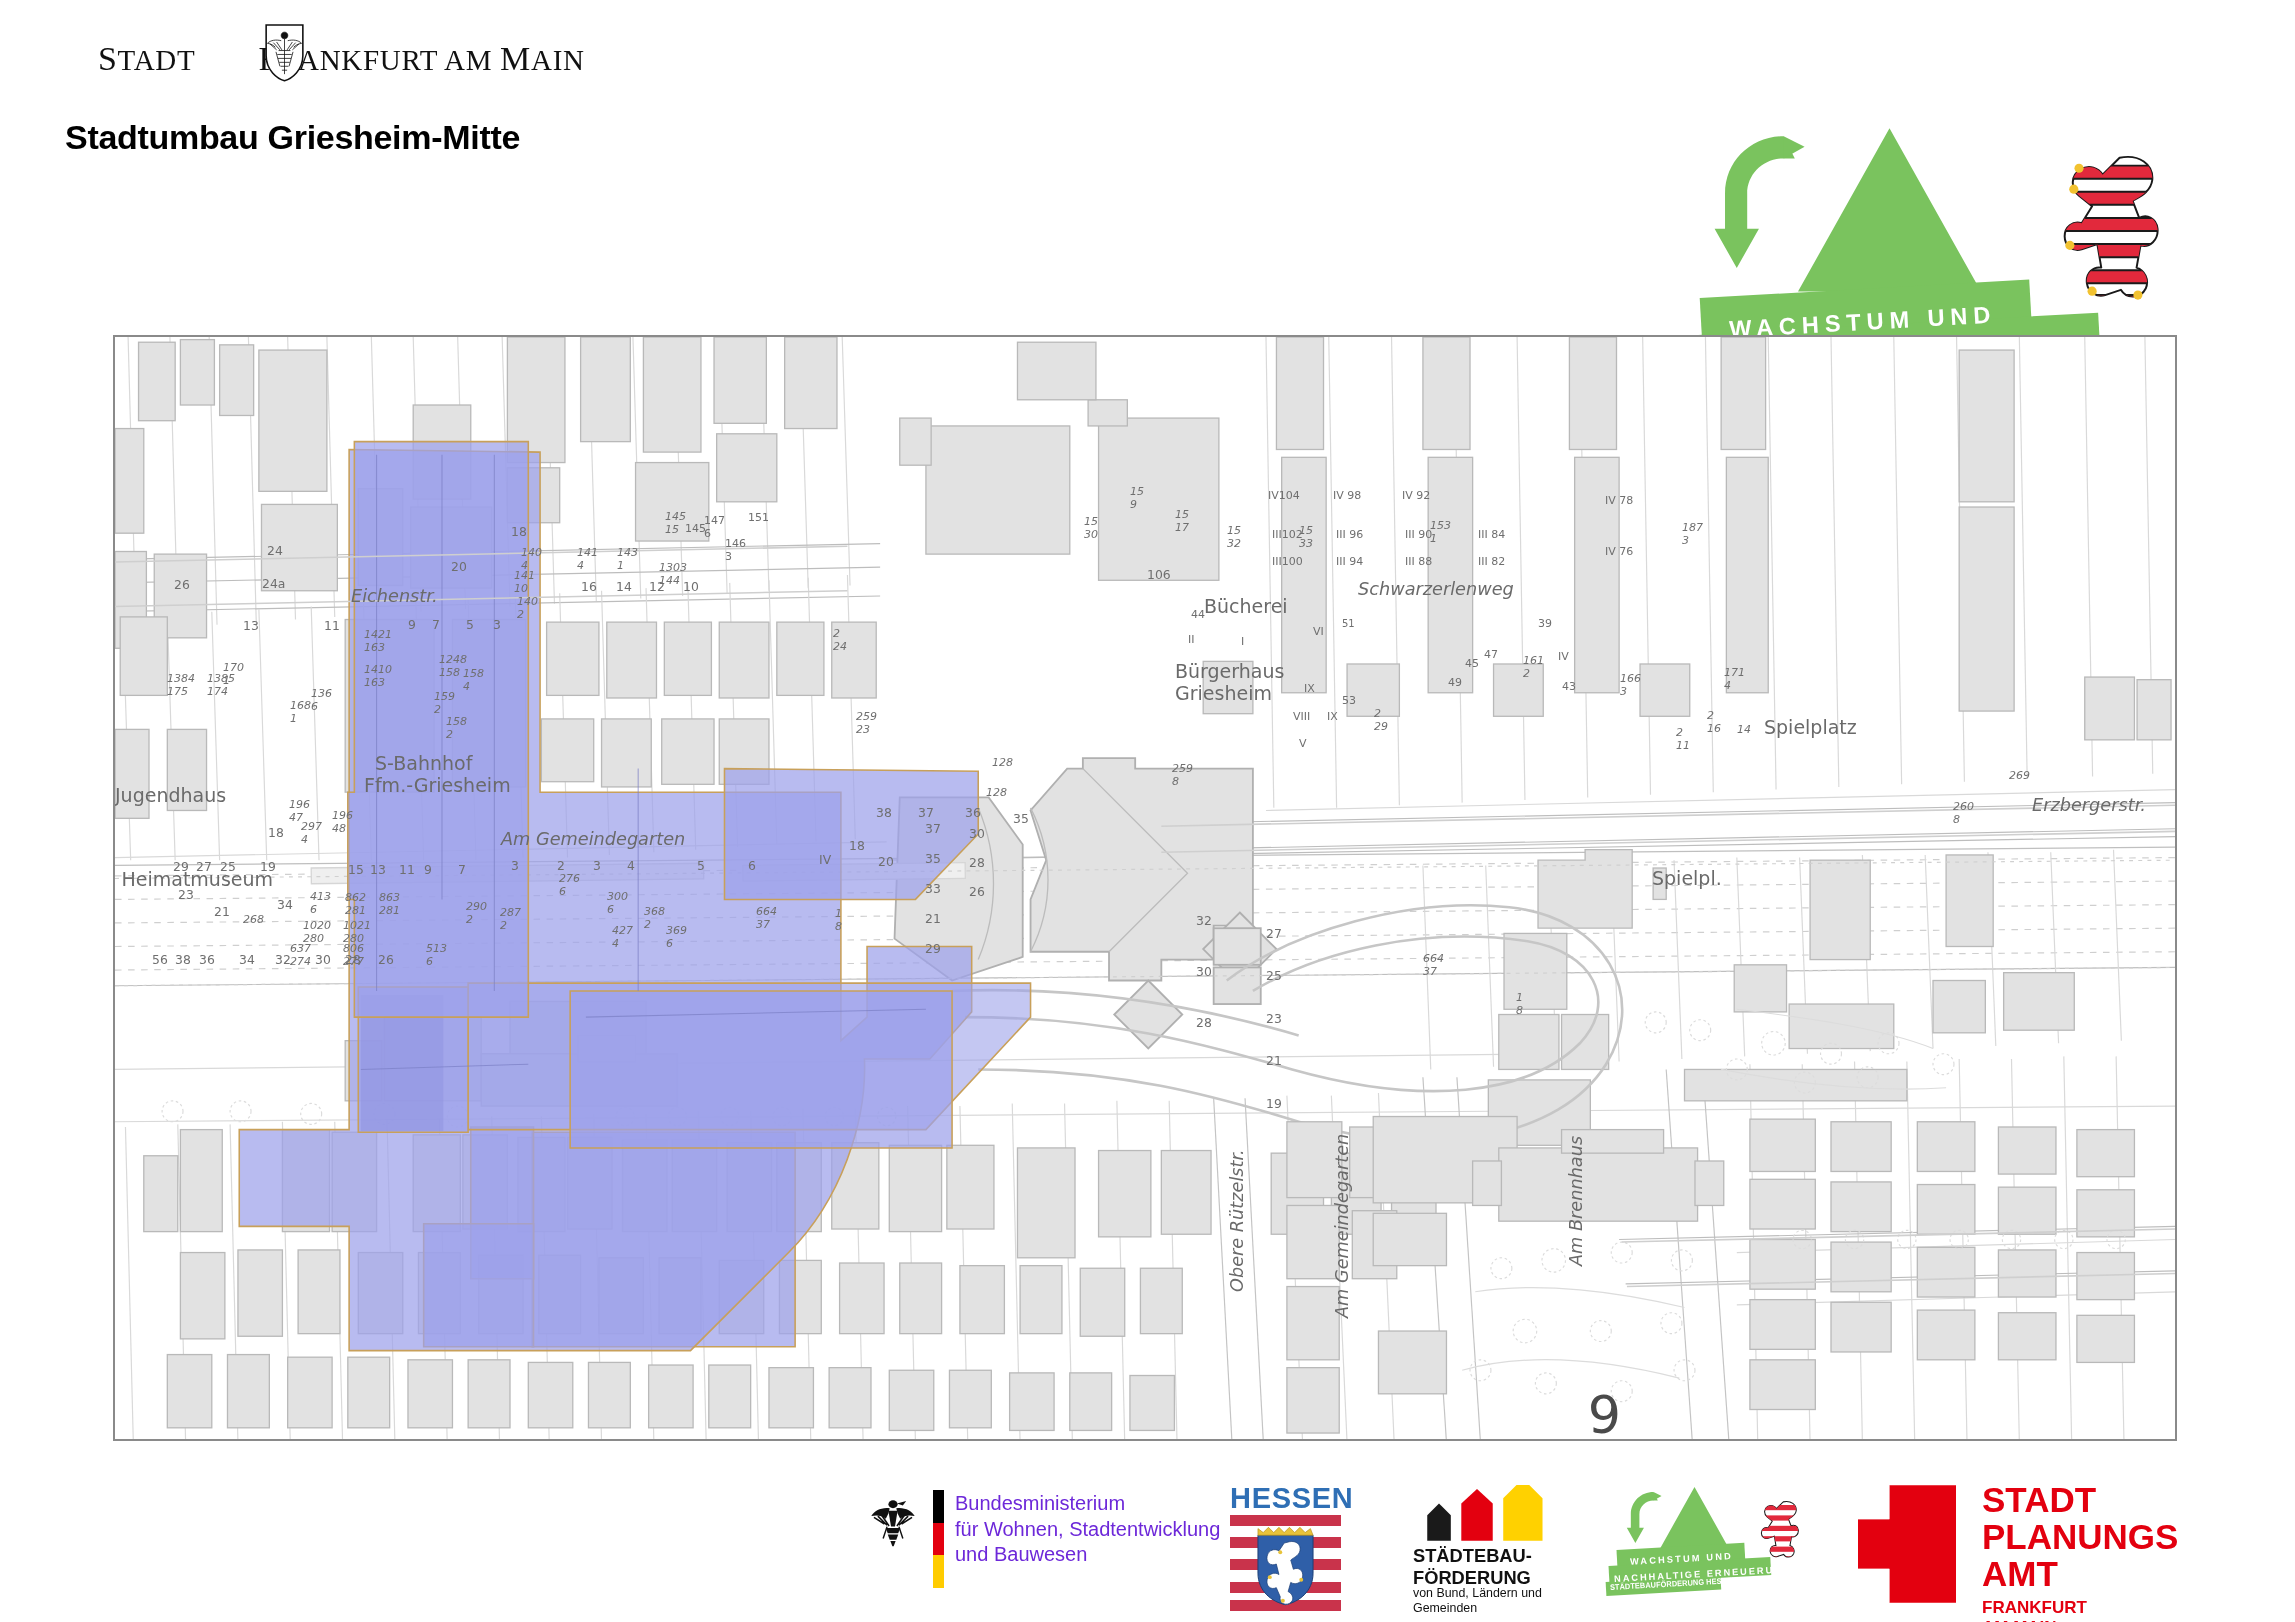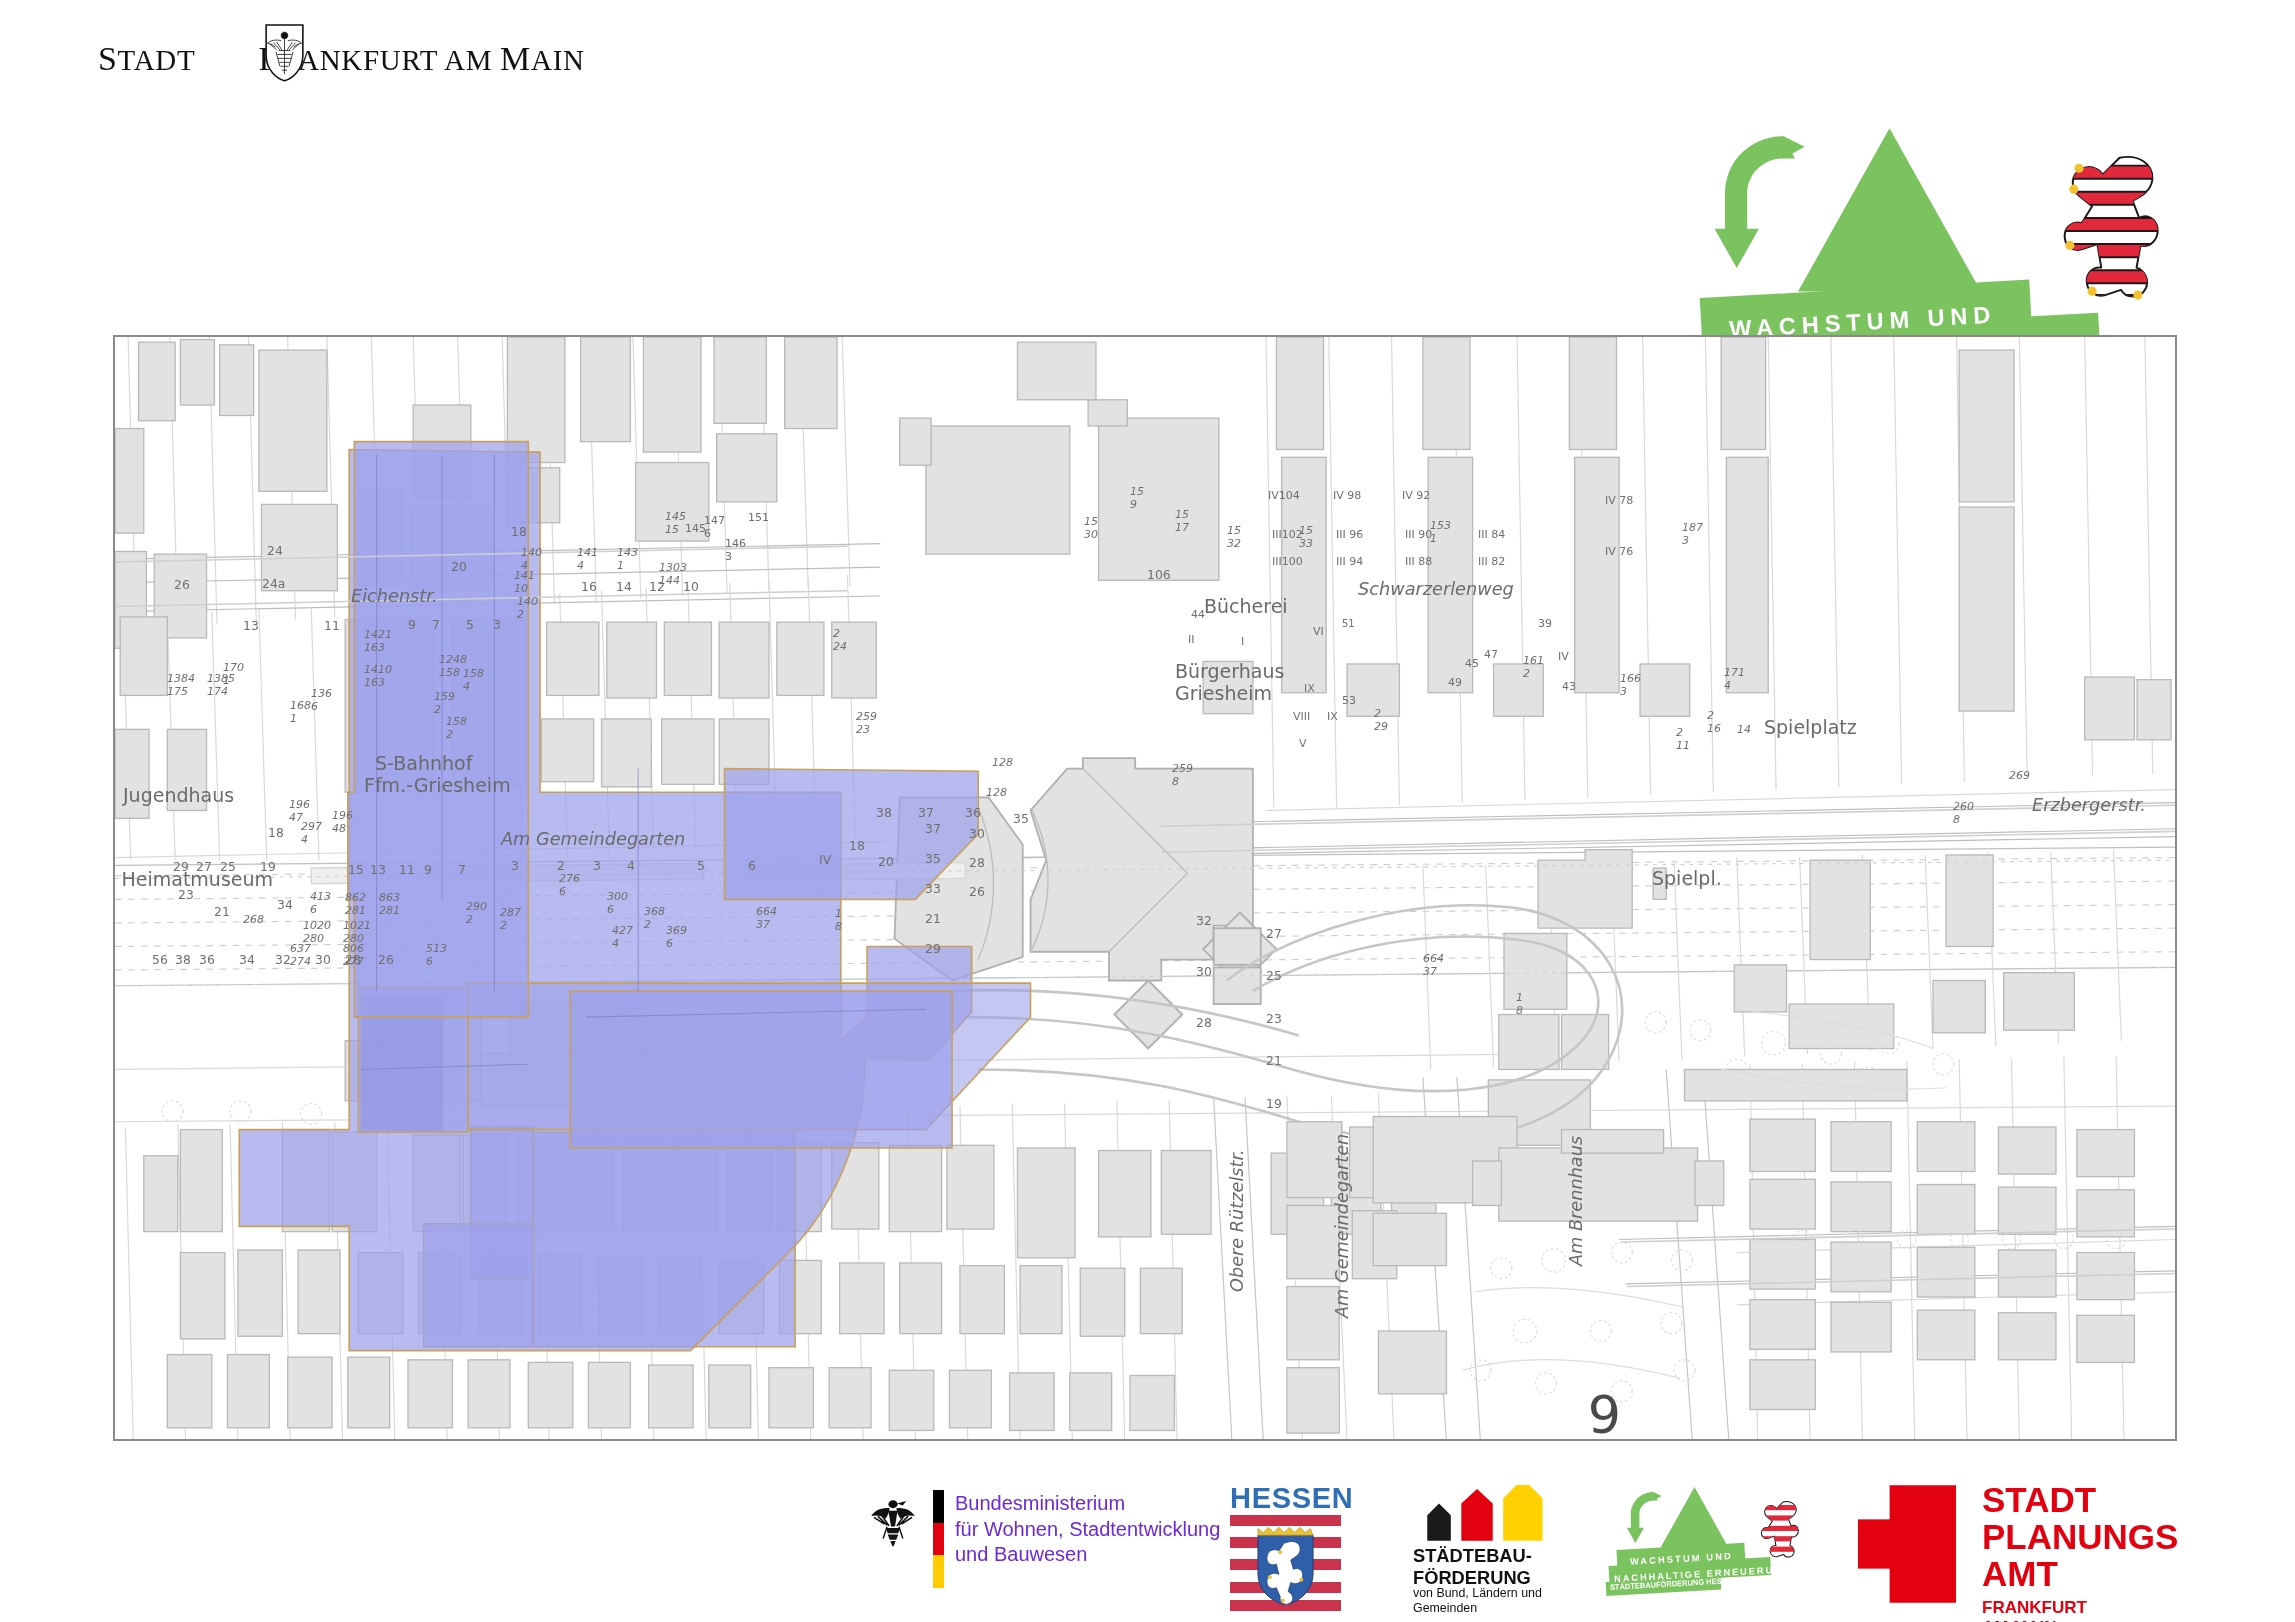--- a/index.html
+++ b/index.html
@@ -101,20 +101,21 @@
         <path d="M26 27 c-8 -2 -16 -1 -21 4 c6 1 9 3 12 6"></path>
         <path d="M36 27 c8 -2 16 -1 21 4 c-6 1 -9 3 -12 6"></path>
         <path d="M9 32 l10 9 M14 30 l10 11 M19 29 l8 12 M53 32 l-10 9 M48 30 l-10 11 M43 29 l-8 12"></path>
         <path d="M22 42 h18 M20 48 h22 M21 54 h20 M23 60 h16 M25 66 h12 M27 72 h8"></path>
         <path d="M31 42 v36"></path>
         <path d="M18 44 l6 22 M44 44 l-6 22"></path>
       </g>
     </svg>
   </div>
 
+  <div id="kicker">Stadtumbau Griesheim-Mitte</div>
 
   <div id="wachstum-logo">
     <svg class="wl-arrow" viewBox="0 0 200 230">
       <path d="M108 8 C58 8 18 46 18 96 L18 150 L2 150 L36 210 L70 150 L52 150 L52 96 C52 66 77 42 108 42 L125 42 L108 8 Z" fill="#7ac35e"></path>
       <path d="M108 8 L108 42 L140 24 Z" fill="#7ac35e"></path>
     </svg>
     <svg class="wl-tree" viewBox="0 0 280 290">
       <path d="M140 0 L280 250 L205 250 L205 290 L75 290 L75 250 L0 250 Z" fill="#7ac35e"></path>
     </svg>
     <div class="wl-band1"></div>
@@ -617,21 +618,21 @@
     <div class="mlabel street" style="left:1917px;top:458px;">Erzbergerstr.</div>
     <div class="mlabel street vert" style="left:1112px;top:955px;transform:rotate(-90deg);">Obere Rützelstr.</div>
     <div class="mlabel street vert" style="left:1217px;top:981px;transform:rotate(-90deg);">Am Gemeindegarten</div>
     <div class="mlabel street vert" style="left:1451px;top:929px;transform:rotate(-90deg);">Am Brennhaus</div>
 
     <div class="mlabel poi" style="left:1089px;top:258px;">Bücherei</div>
     <div class="mlabel poi" style="left:1060px;top:323px;">Bürgerhaus</div>
     <div class="mlabel poi" style="left:1060px;top:345px;">Griesheim</div>
     <div class="mlabel poi" style="left:260px;top:415px;">S-Bahnhof</div>
     <div class="mlabel poi" style="left:249px;top:437px;">Ffm.-Griesheim</div>
-    <div class="mlabel poi" style="left:8px;top:447px;">Jugendhaus</div>
+    <div class="mlabel poi" style="left:0px;top:447px;">Jugendhaus</div>
     <div class="mlabel poi" style="left:6.5px;top:531px;">Heimatmuseum</div>
     <div class="mlabel poi" style="left:1649px;top:379px;">Spielplatz</div>
     <div class="mlabel poi" style="left:1537px;top:530px;">Spielpl.</div>
 
     <div class="mlabel" style="left:1153px;top:152px;font-size:11px;">IV104</div>
     <div class="mlabel" style="left:1157px;top:191px;font-size:11px;">III102</div>
     <div class="mlabel" style="left:1157px;top:218px;font-size:11px;">III100</div>
     <div class="mlabel" style="left:1218px;top:152px;font-size:11px;">IV 98</div>
     <div class="mlabel" style="left:1221px;top:191px;font-size:11px;">III 96</div>
     <div class="mlabel" style="left:1221px;top:218px;font-size:11px;">III 94</div>

